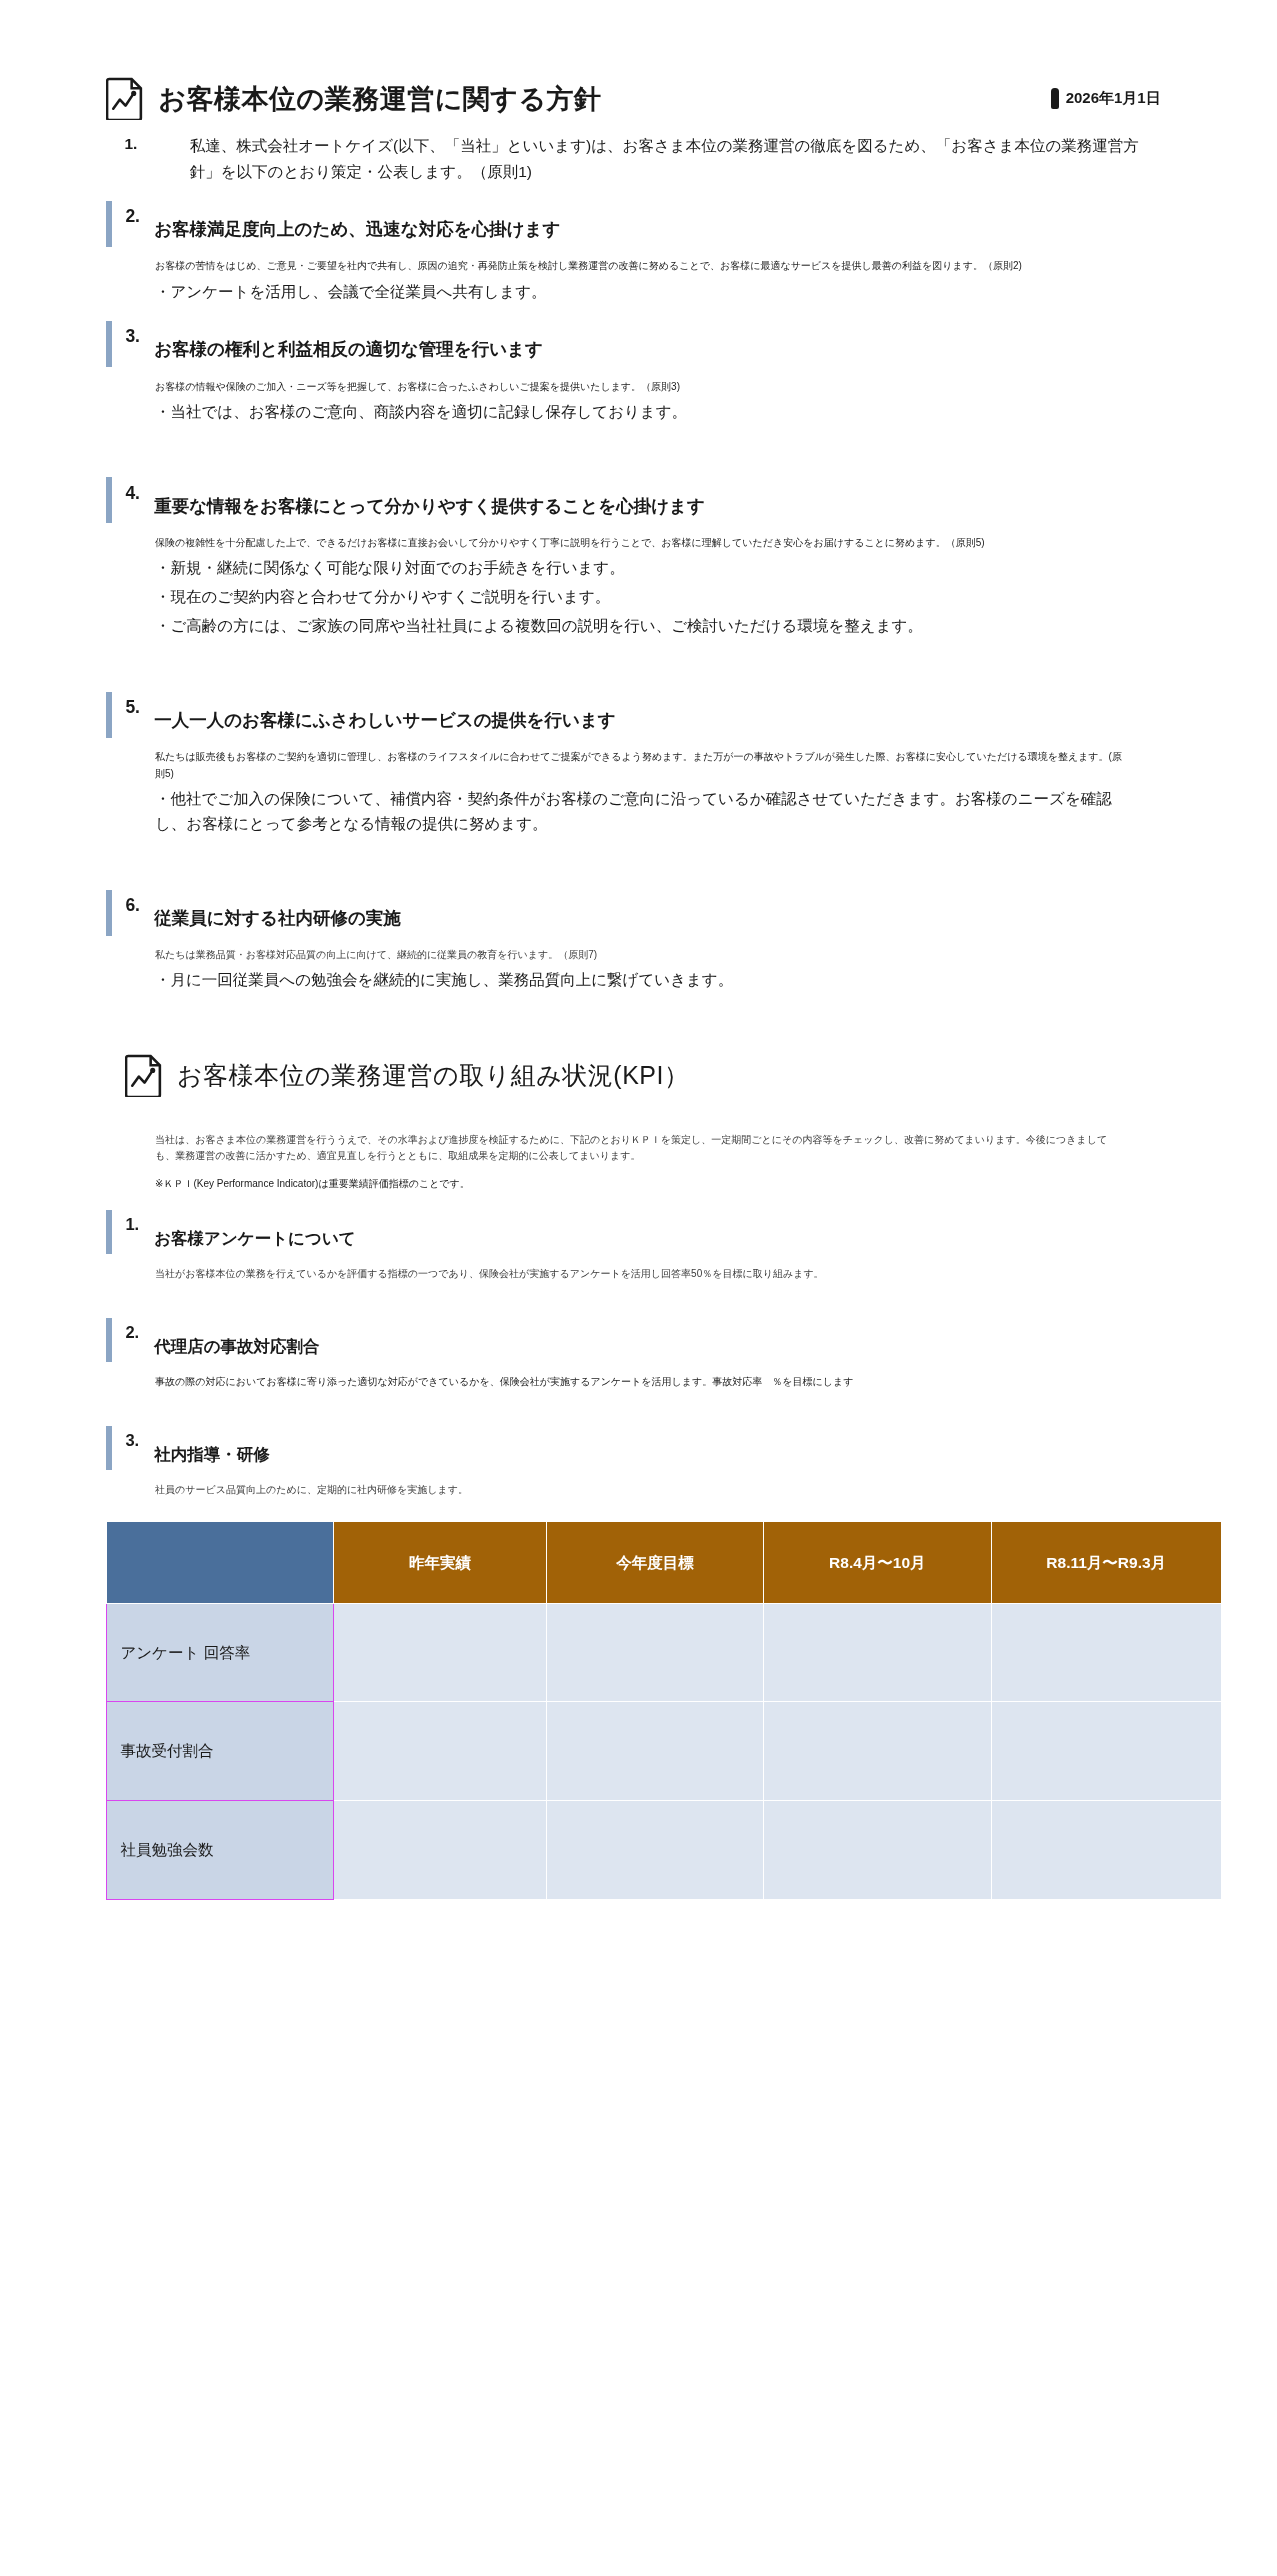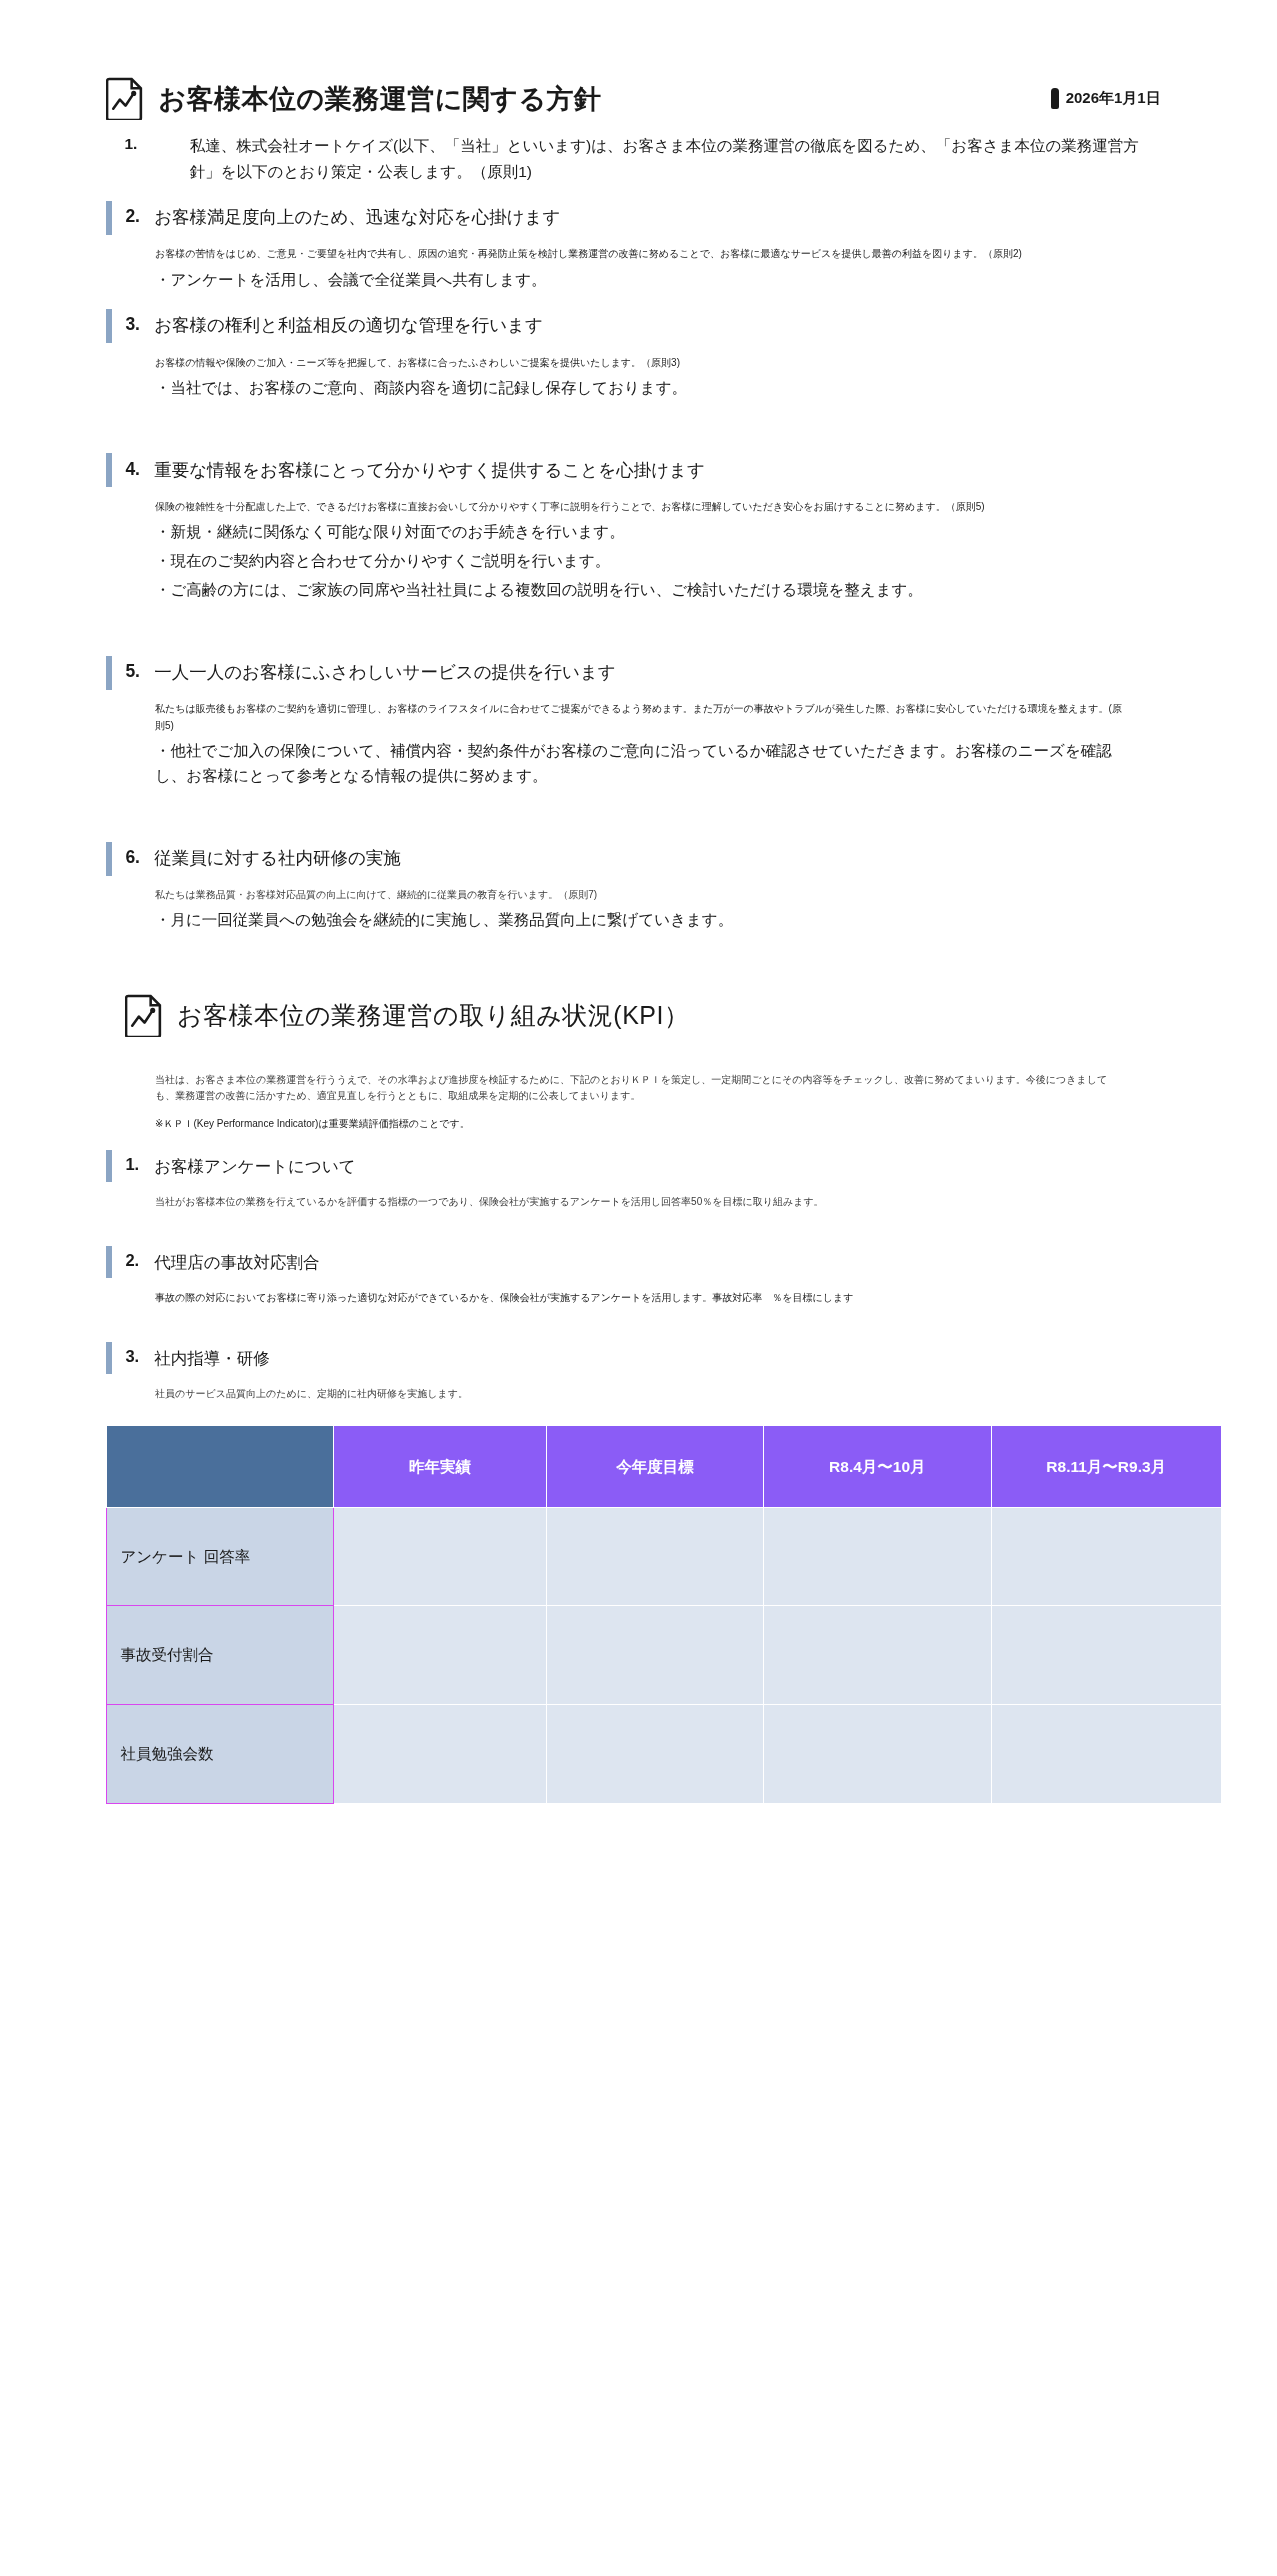--- a/index.html
+++ b/index.html
@@ -74,23 +74,24 @@
     background: transparent;
   }
   .heading .num {
     font-size: 17.5px;
     font-weight: bold;
     color: #1a1a1a;
     min-width: 17.5px;
   }
   .heading .htext {
     font-size: 17.5px;
-    font-weight: normal;
+    font-weight: bold;
     color: #1a1a1a;
     line-height: 1.35;
+    margin-top: 12px;
   }
   .heading.small .num,
   .heading.small .htext {
     font-size: 16.5px;
   }
 
   
   .item-one {
     display: flex;
     align-items: flex-start;
@@ -134,21 +135,21 @@
   .spacer-sm { height: 18.5px; }
 
   
   .kpi-table {
     border-collapse: collapse;
     margin: 23px 0 0 0;
     width: 1059px;
     table-layout: fixed;
   }
   .kpi-table th {
-    background: #8b5cf6;
+    background: #a16207;
     color: #ffffff;
     font-size: 15.5px;
     font-weight: bold;
     border: 1px solid #ffffff;
     padding: 12.4px 5.2px;
     text-align: center;
     line-height: 1.4;
     height: 56px;
     vertical-align: middle;
   }

